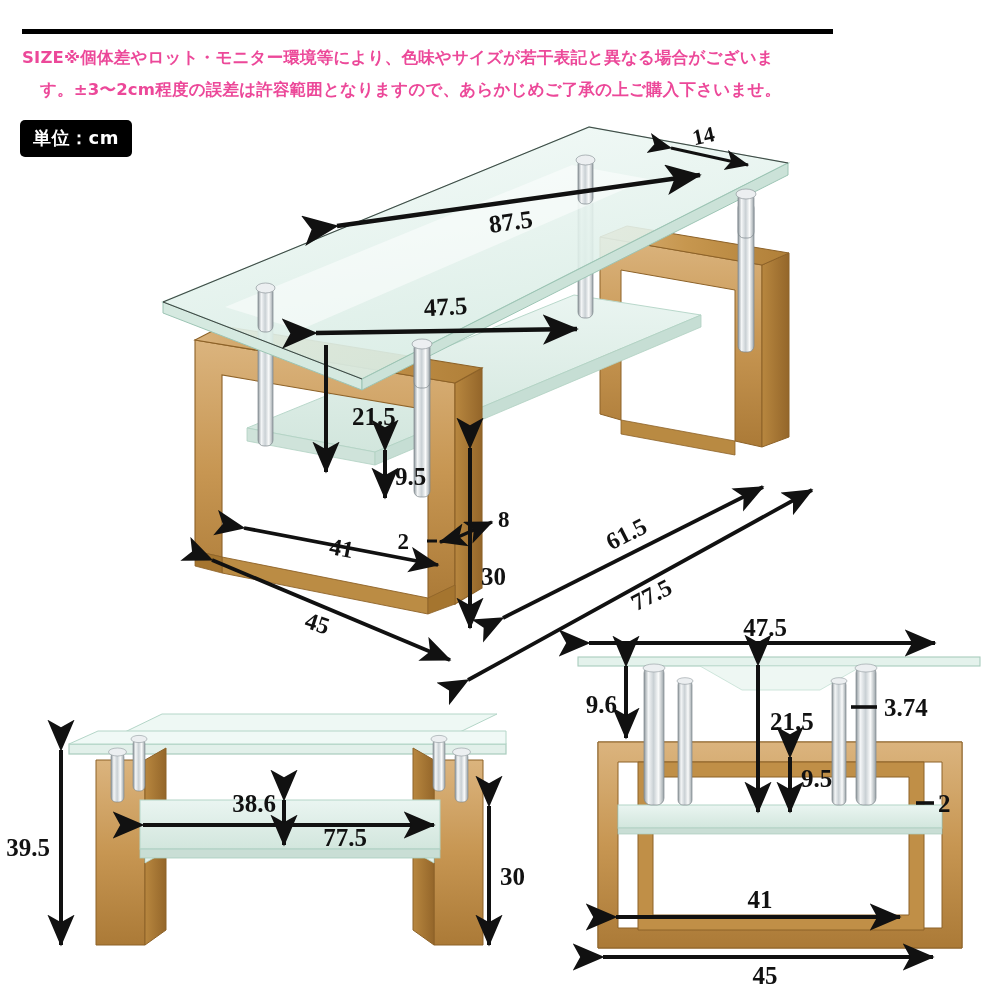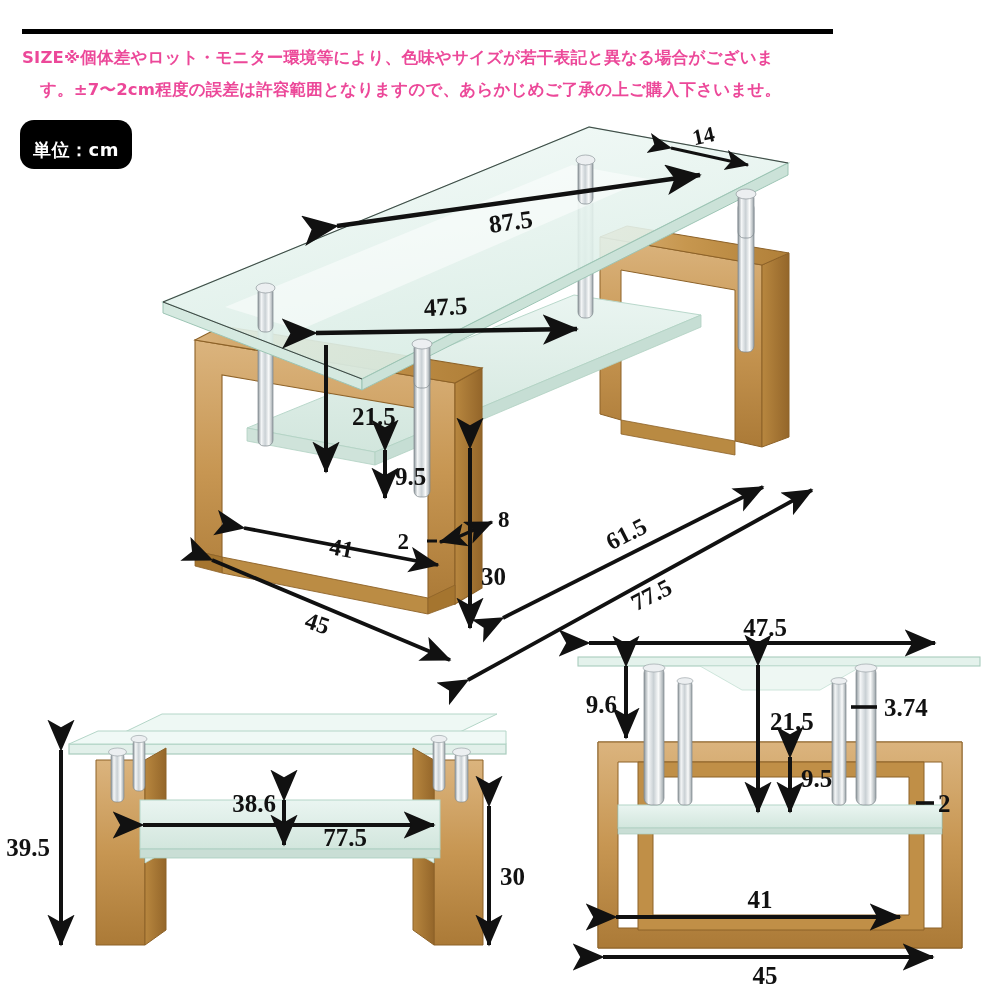--- a/index.html
+++ b/index.html
@@ -22,21 +22,21 @@
     position:absolute; left:22px; top:42px; width:940px;
     font-size:16.5px; font-weight:bold; color:#ec4899;
     line-height:1.95; letter-spacing:.2px;
     font-family:"DejaVu Sans", sans-serif;
   }
   .notice .l2 { display:block; padding-left:18px; }
 
   .unit-badge {
     position:absolute; left:20px; top:120px;
     background:#000; color:#fff;
-    padding:18px 13px 7px 13px; border-radius:14px;
+    padding:6px 13px 7px 13px; border-radius:5px;
     font-size:18px; font-weight:bold; letter-spacing:.5px;
     font-family:"DejaVu Sans", sans-serif;
   }
 
   
   svg.layer { position:absolute; left:0; top:0; width:1000px; height:1000px; overflow:visible; }
 
   
   .dimtxt {
     font-family:"Liberation Serif", serif;
@@ -46,21 +46,21 @@
 </style>
 </head>
 <body>
 
 <div id="root">
 
   <div class="hrule"></div>
 
   <div class="notice">
     <span>SIZE※個体差やロット・モニター環境等により、色味やサイズが若干表記と異なる場合がございま</span>
-    <span class="l2">す。±7〜2cm程度の誤差は許容範囲となりますので、あらかじめご了承の上ご購入下さいませ。</span>
+    <span class="l2">す。±3〜2cm程度の誤差は許容範囲となりますので、あらかじめご了承の上ご購入下さいませ。</span>
   </div>
 
   <div class="unit-badge">単位：cm</div>
 
   <svg class="layer" viewBox="0 0 1000 1000">
     <defs>
       <marker id="ah" markerWidth="9" markerHeight="9" refX="7.6" refY="3.4" orient="auto" markerUnits="strokeWidth">
         <path d="M0,0 L8,3.4 L0,6.8 L1.9,3.4 z" fill="#111"></path>
       </marker>
       <marker id="ahs" markerWidth="8" markerHeight="8" refX="6.8" refY="3" orient="auto" markerUnits="strokeWidth">

